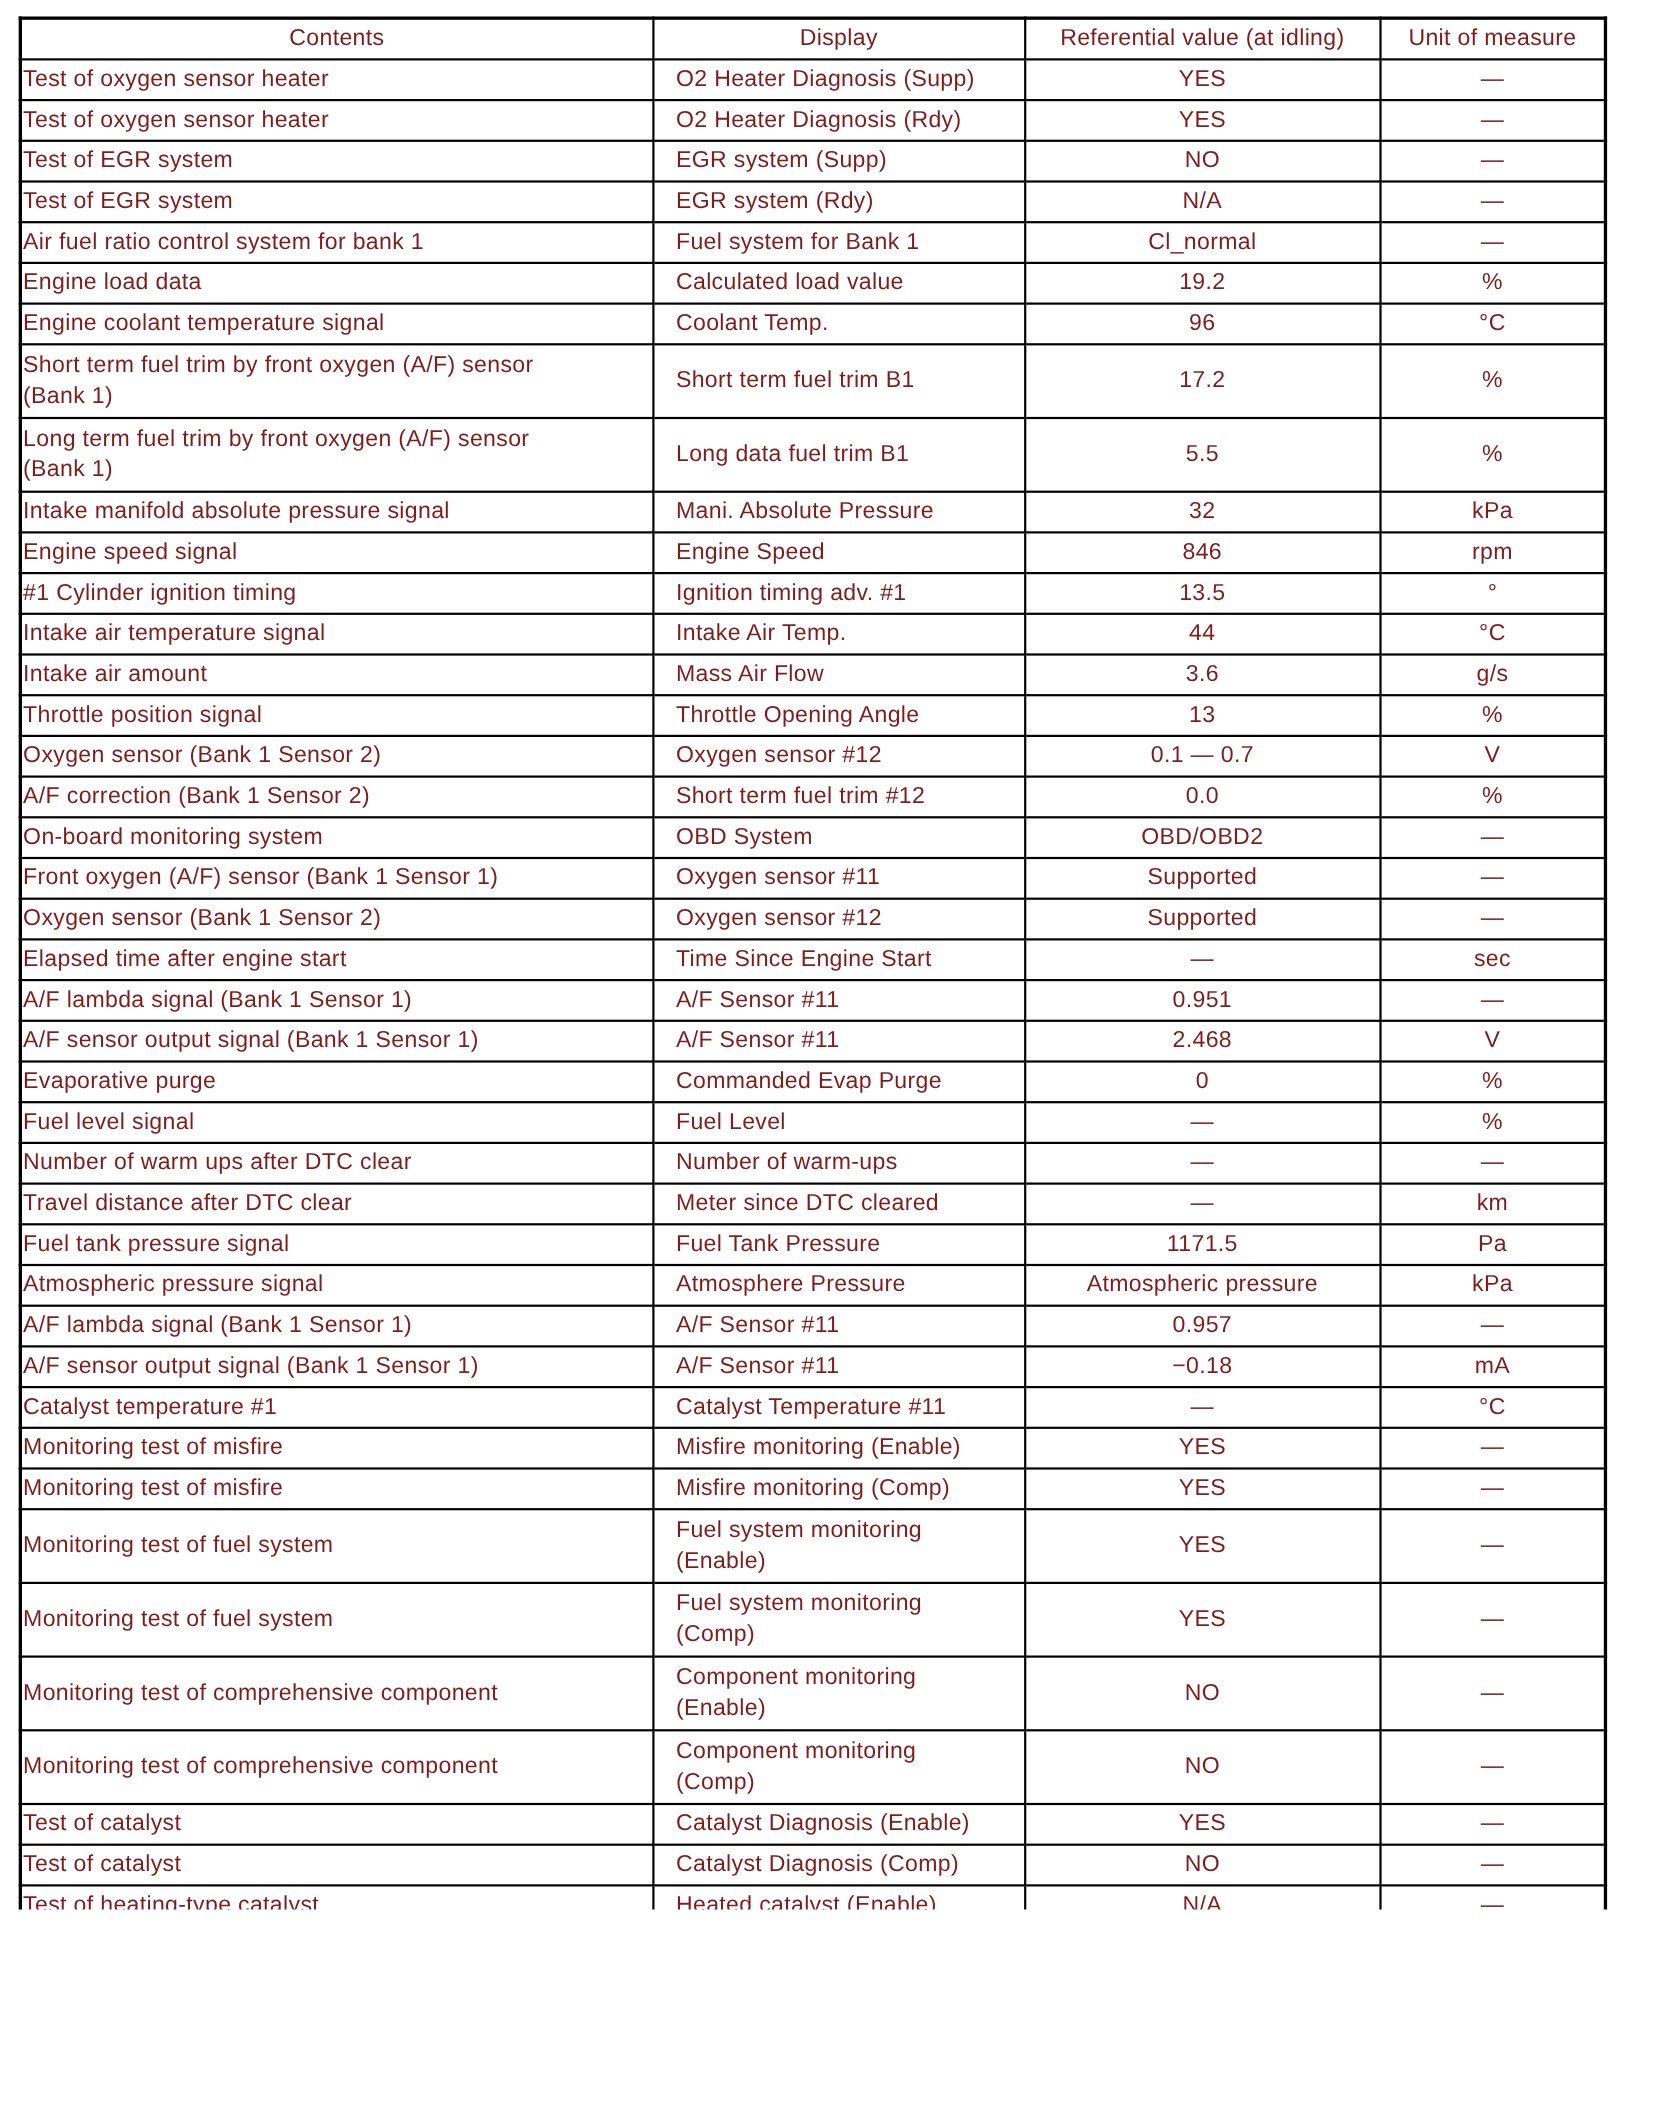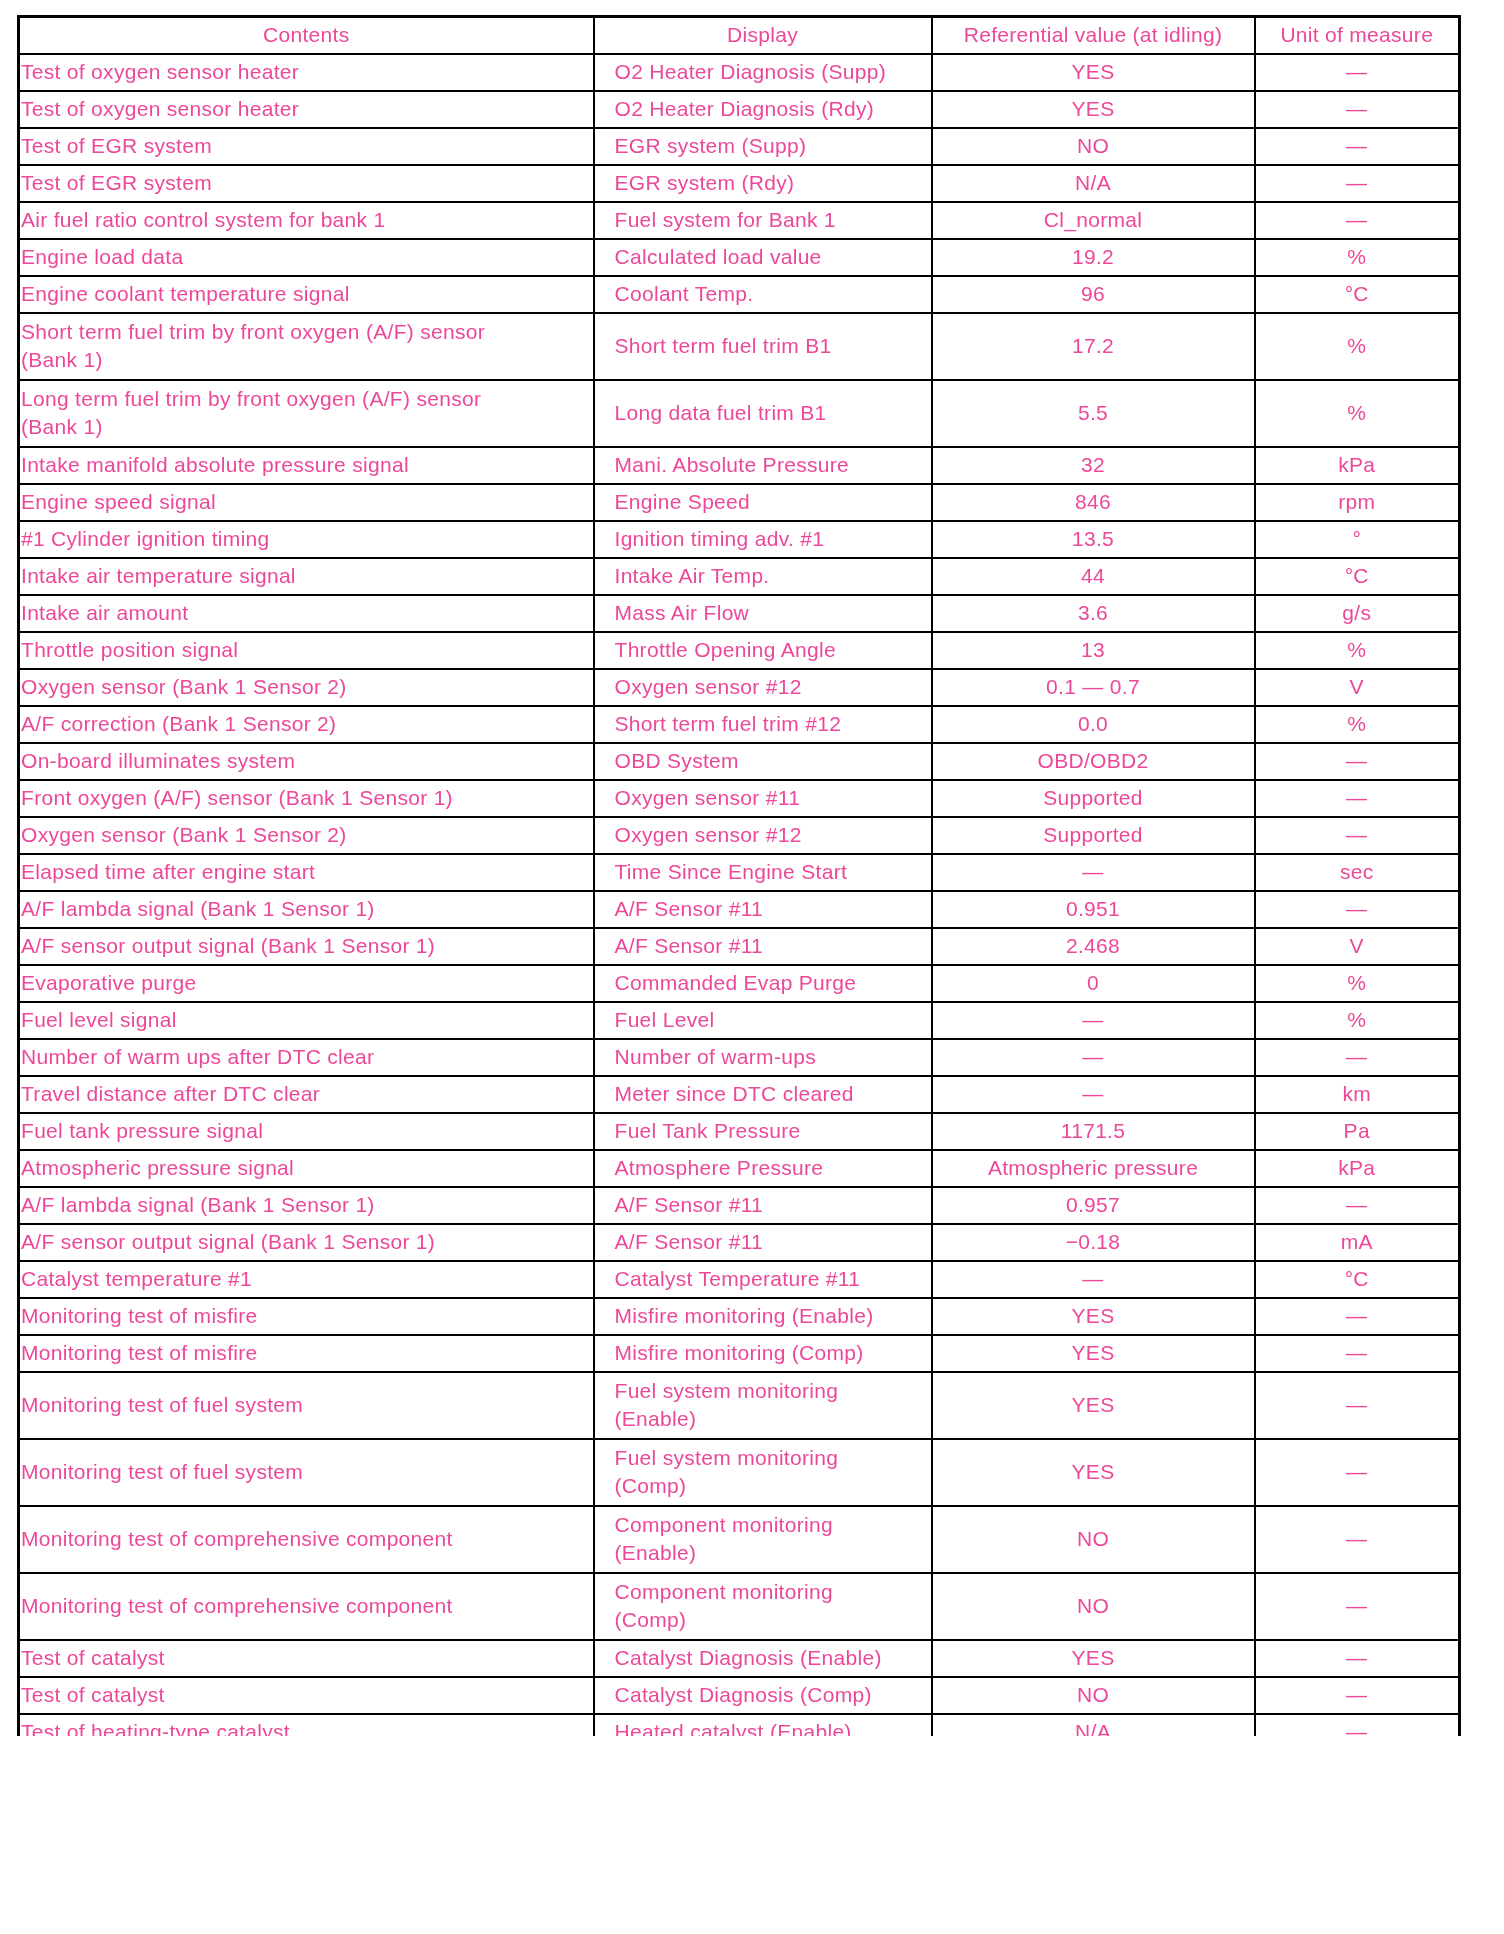--- a/index.html
+++ b/index.html
@@ -6,21 +6,21 @@
     margin: 0;
     padding: 0;
     background: #ffffff;
   }
   .page {
     position: relative;
     width: 1504px;
     height: 1736px;
     background: #ffffff;
     font-family: "Liberation Sans", sans-serif;
-    color: #ec4899;
+    color: #7f1d1d;
   }
   table.data-table {
     position: absolute;
     left: 17px;
     top: 15px;
     width: 1441px;
     border-collapse: collapse;
     table-layout: fixed;
     font-size: 21px;
     letter-spacing: 0.3px;
@@ -166,21 +166,21 @@
       <td class="c-value">0.1 — 0.7</td>
       <td class="c-unit">V</td>
     </tr>
         <tr>
       <td class="c-contents">A/F correction (Bank 1 Sensor 2)</td>
       <td class="c-display">Short term fuel trim #12</td>
       <td class="c-value">0.0</td>
       <td class="c-unit">%</td>
     </tr>
         <tr>
-      <td class="c-contents">On-board illuminates system</td>
+      <td class="c-contents">On-board monitoring system</td>
       <td class="c-display">OBD System</td>
       <td class="c-value">OBD/OBD2</td>
       <td class="c-unit">—</td>
     </tr>
         <tr>
       <td class="c-contents">Front oxygen (A/F) sensor (Bank 1 Sensor 1)</td>
       <td class="c-display">Oxygen sensor #11</td>
       <td class="c-value">Supported</td>
       <td class="c-unit">—</td>
     </tr>

